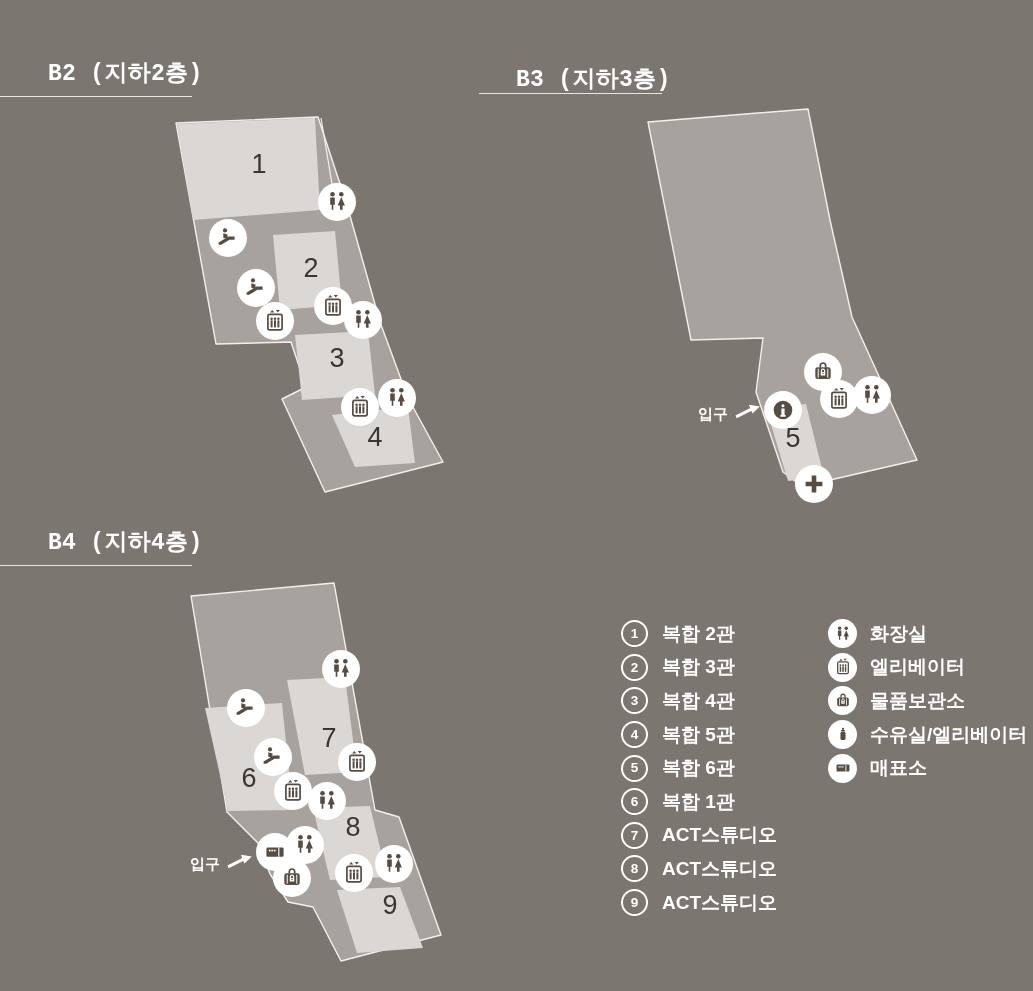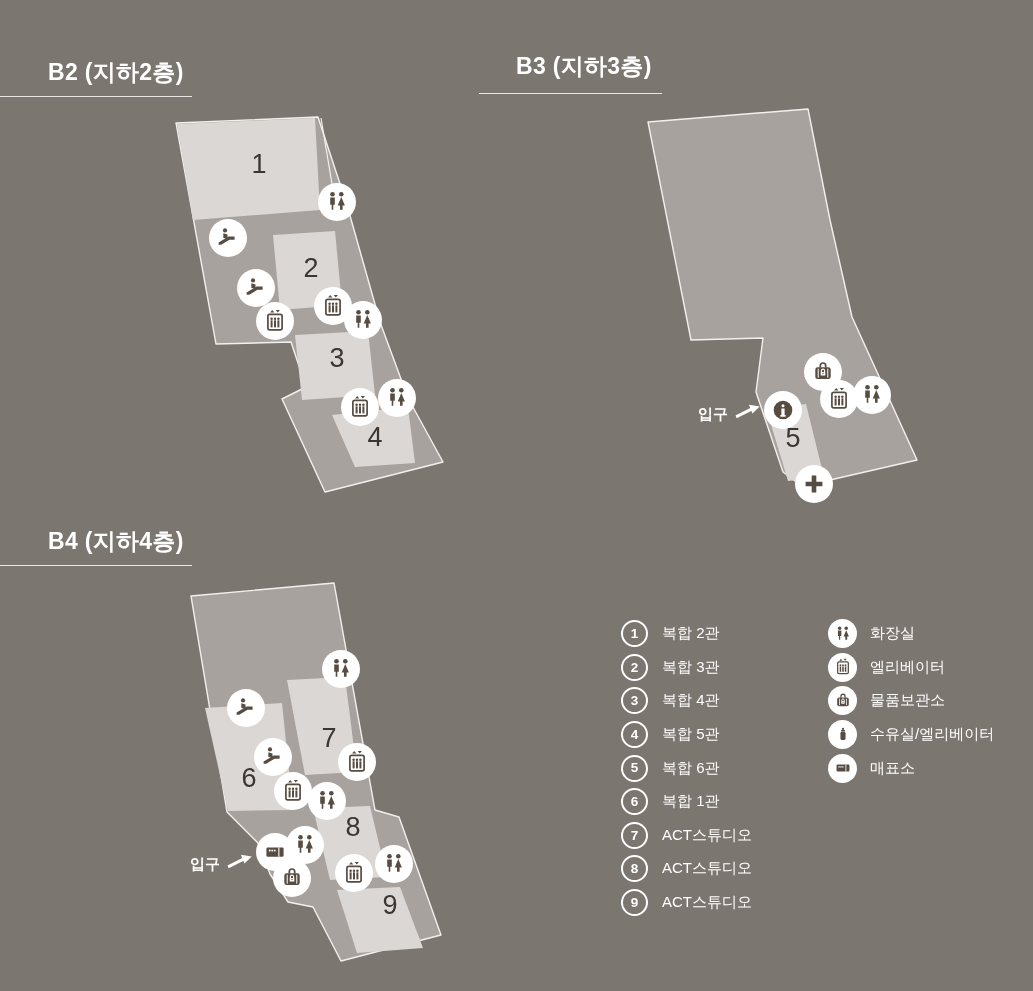--- a/index.html
+++ b/index.html
@@ -11,21 +11,21 @@
     position:relative; width:1033px; height:991px; overflow:hidden;
     background:var(--background);
     font-family:"Liberation Sans","DejaVu Sans",sans-serif;
   }
   .maps{position:absolute; left:0; top:0; z-index:1;}
   .floor{fill:var(--floor); stroke:var(--outline); stroke-width:1.4; stroke-linejoin:round;}
   .room{fill:var(--room);}
   .divider{stroke:var(--outline); stroke-width:1.2;}
   .floor-title{
     position:absolute; z-index:4; color:var(--text);
-    font-size:23px; font-weight:bold; letter-spacing:.3px; white-space:nowrap;
+    font-size:23px; font-weight:bold; letter-spacing:.3px; white-space:nowrap;font-family:Liberation Mono, monospace;
   }
   .rule{position:absolute; z-index:4; height:1px; background:rgba(255,255,255,.82);}
   .overlay-item{position:absolute; z-index:3;}
   .icon-circle{
     background:#fff; border-radius:50%;
     display:flex; align-items:center; justify-content:center;
     color:var(--icon-glyph);
   }
   .icon-circle svg{display:block;}
   .map-icon{position:absolute; z-index:3;}
@@ -37,21 +37,21 @@
   .ent-label{font-size:15px; font-weight:bold; color:var(--text); line-height:1; white-space:nowrap;}
   .ent-arrow{transform:rotate(-14deg);}
   .legend{position:absolute; z-index:4; display:flex; flex-direction:column;}
   .legend-row{display:flex; align-items:center; height:33.6px;}
   .vnum{
     box-sizing:border-box; flex:0 0 27px; width:27px; height:27px;
     border:2px solid #fff; border-radius:50%; color:var(--text);
     font-size:13.5px; font-weight:bold; line-height:1;
     display:flex; align-items:center; justify-content:center;
   }
-  .legend-label{margin-left:14px; font-size:15px; font-weight:400; color:var(--text); white-space:nowrap;}
+  .legend-label{margin-left:14px; font-size:19px; font-weight:700; color:var(--text); white-space:nowrap;}
 </style>
 </head>
 <body>
 
 <div class="page">
 
   <svg class="maps" width="1033" height="991" viewBox="0 0 1033 991">
     <g>
       <polygon class="floor" points="176,123 318,117 347,205 380,322 408,398 443,462 325,492 282,399 306,387 291,342 216,344"></polygon>
       <line class="divider" x1="321" y1="118" x2="337" y2="214"></line>
@@ -69,21 +69,21 @@
       <polygon class="room" points="205,708 282,703 293,810 228,811"></polygon>
       <polygon class="room" points="287,680 345,677 357,772 305,775"></polygon>
       <polygon class="room" points="313,808 370,806 387,877 330,880"></polygon>
       <polygon class="room" points="337,890 400,887 423,948 357,953"></polygon>
     </g>
   </svg>
 
   <div class="floor-title" style="left:48px;top:57px">B2 (지하2층)</div>
   <div class="rule" style="left:0;top:96px;width:192px"></div>
 
-  <div class="floor-title" style="left:516px;top:51px">B3 (지하3층)</div>
+  <div class="floor-title" style="left:516px;top:63px">B3 (지하3층)</div>
   <div class="rule" style="left:479px;top:93px;width:183px"></div>
 
   <div class="floor-title" style="left:48px;top:526px">B4 (지하4층)</div>
   <div class="rule" style="left:0;top:565px;width:192px"></div>
 
   <div id="overlay">
       <div class="room-num overlay-item" style="left: 259px; top: 164px;">1</div>
       <div class="room-num overlay-item" style="left: 311px; top: 268px;">2</div>
       <div class="room-num overlay-item" style="left: 337px; top: 358px;">3</div>
       <div class="room-num overlay-item" style="left: 375px; top: 437px;">4</div>

